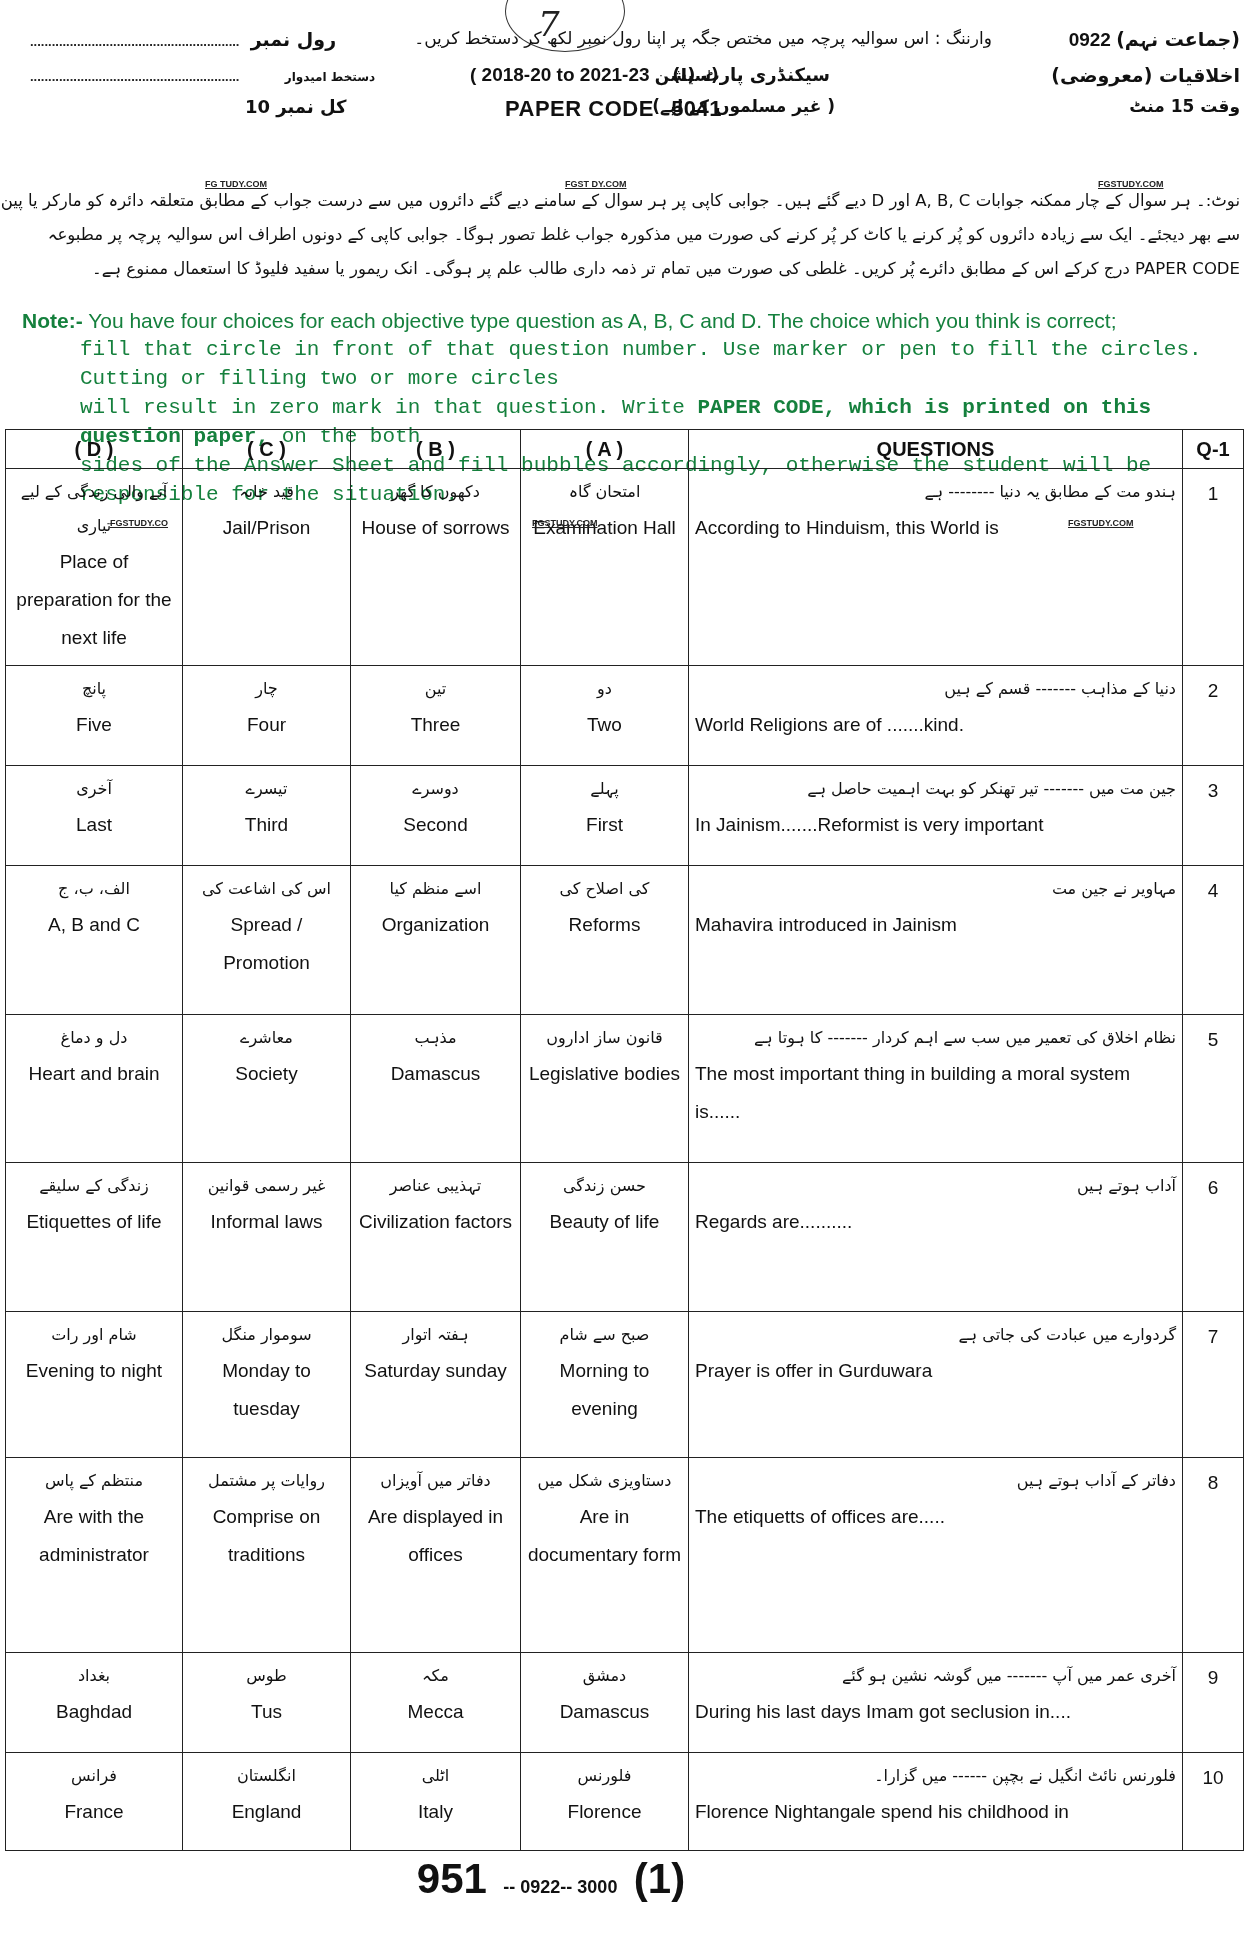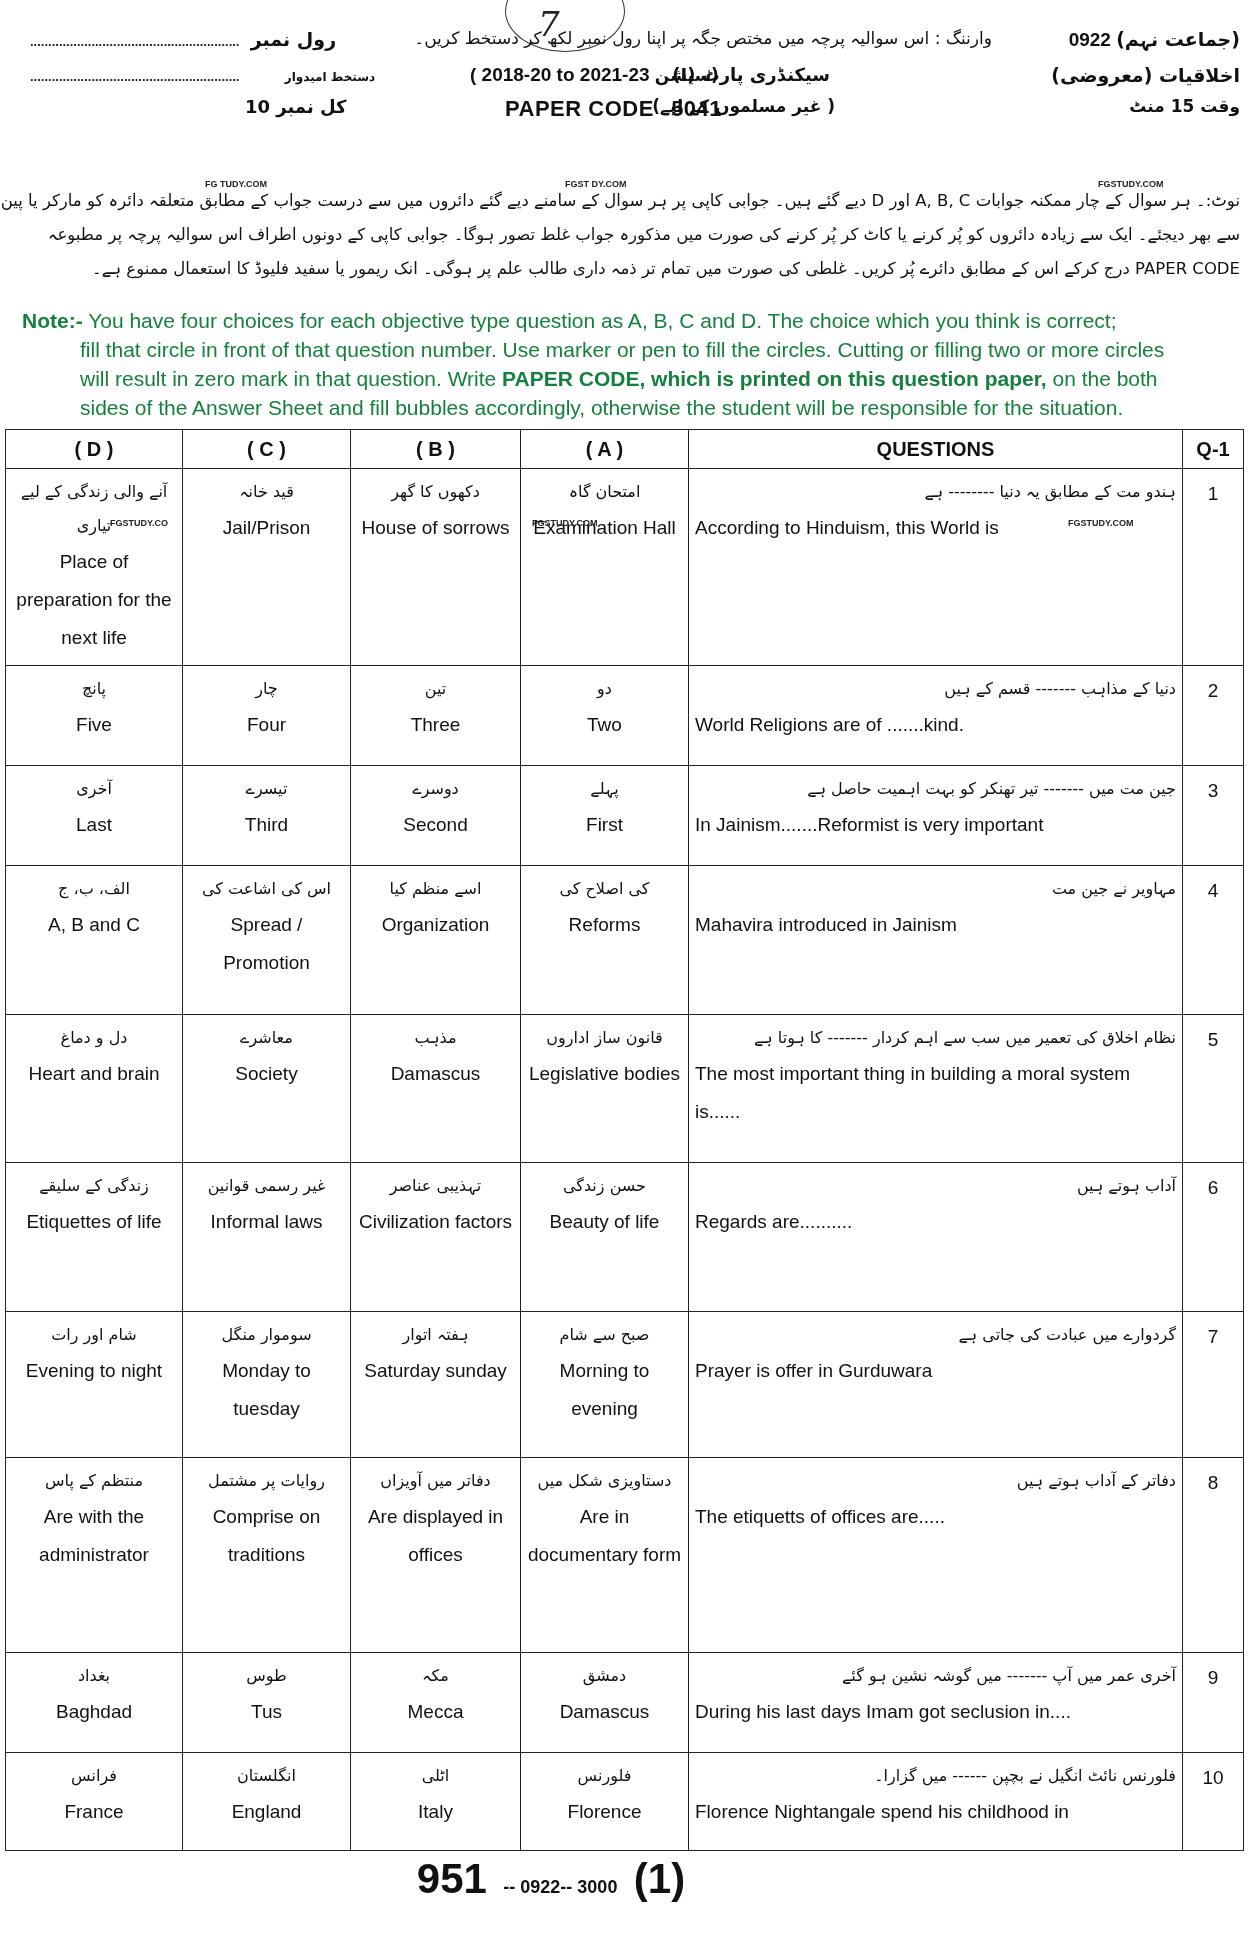--- a/index.html
+++ b/index.html
@@ -21,30 +21,30 @@
   .hdr { position: absolute; white-space: nowrap; }
   .hdr-r1 { top: 28px; font-size: 19px; font-weight: bold; }
   .hdr-r2 { top: 64px; font-size: 19px; font-weight: bold; }
   .hdr-r3 { top: 96px; font-size: 19px; font-weight: bold; }
 
   .dots { letter-spacing: 1px; font-size: 13px; color: #222; }
 
   .paper-code { font-family: "Liberation Sans", sans-serif; font-weight: bold; font-size: 22px; letter-spacing: 0.5px; }
   .session-en { font-family: "Liberation Sans", sans-serif; font-weight: bold; font-size: 19px; }
 
-  .wm { position: absolute; font-family: "Liberation Sans", sans-serif; font-weight: bold; font-size: 9px; color: #222; white-space: nowrap; }
+  .wm { position: absolute; font-family: "Liberation Sans", sans-serif; font-weight: bold; font-size: 9px; color: #222; white-space: nowrap; text-decoration: underline; }
 
   .urdu-note { position: absolute; left: 10px; right: 10px; font-size: 16.5px; line-height: 30px; text-align: right; white-space: nowrap; }
 
   .note-en {
     position: absolute; left: 22px; top: 306px; width: 1218px;
     font-family: "Liberation Sans", sans-serif; font-size: 21px; line-height: 29px; color: #15803d;
   }
   .note-en .lbl { font-weight: bold; }
-  .note-en .ind { padding-left: 58px; display: block; }
+  .note-en .ind { padding-left: 58px; display: block; font-family: Liberation Mono, monospace; }
   .note-en b { font-weight: bold; }
 
   table.mcq {
     position: absolute; left: 5px; top: 429px; width: 1238px;
     border-collapse: collapse; table-layout: fixed;
   }
   table.mcq td, table.mcq th {
     border: 1.5px solid #222; vertical-align: top; font-weight: normal;
   }
   table.mcq th { height: 39px; font-size: 20px; font-weight: bold; text-align: center; vertical-align: middle; }

